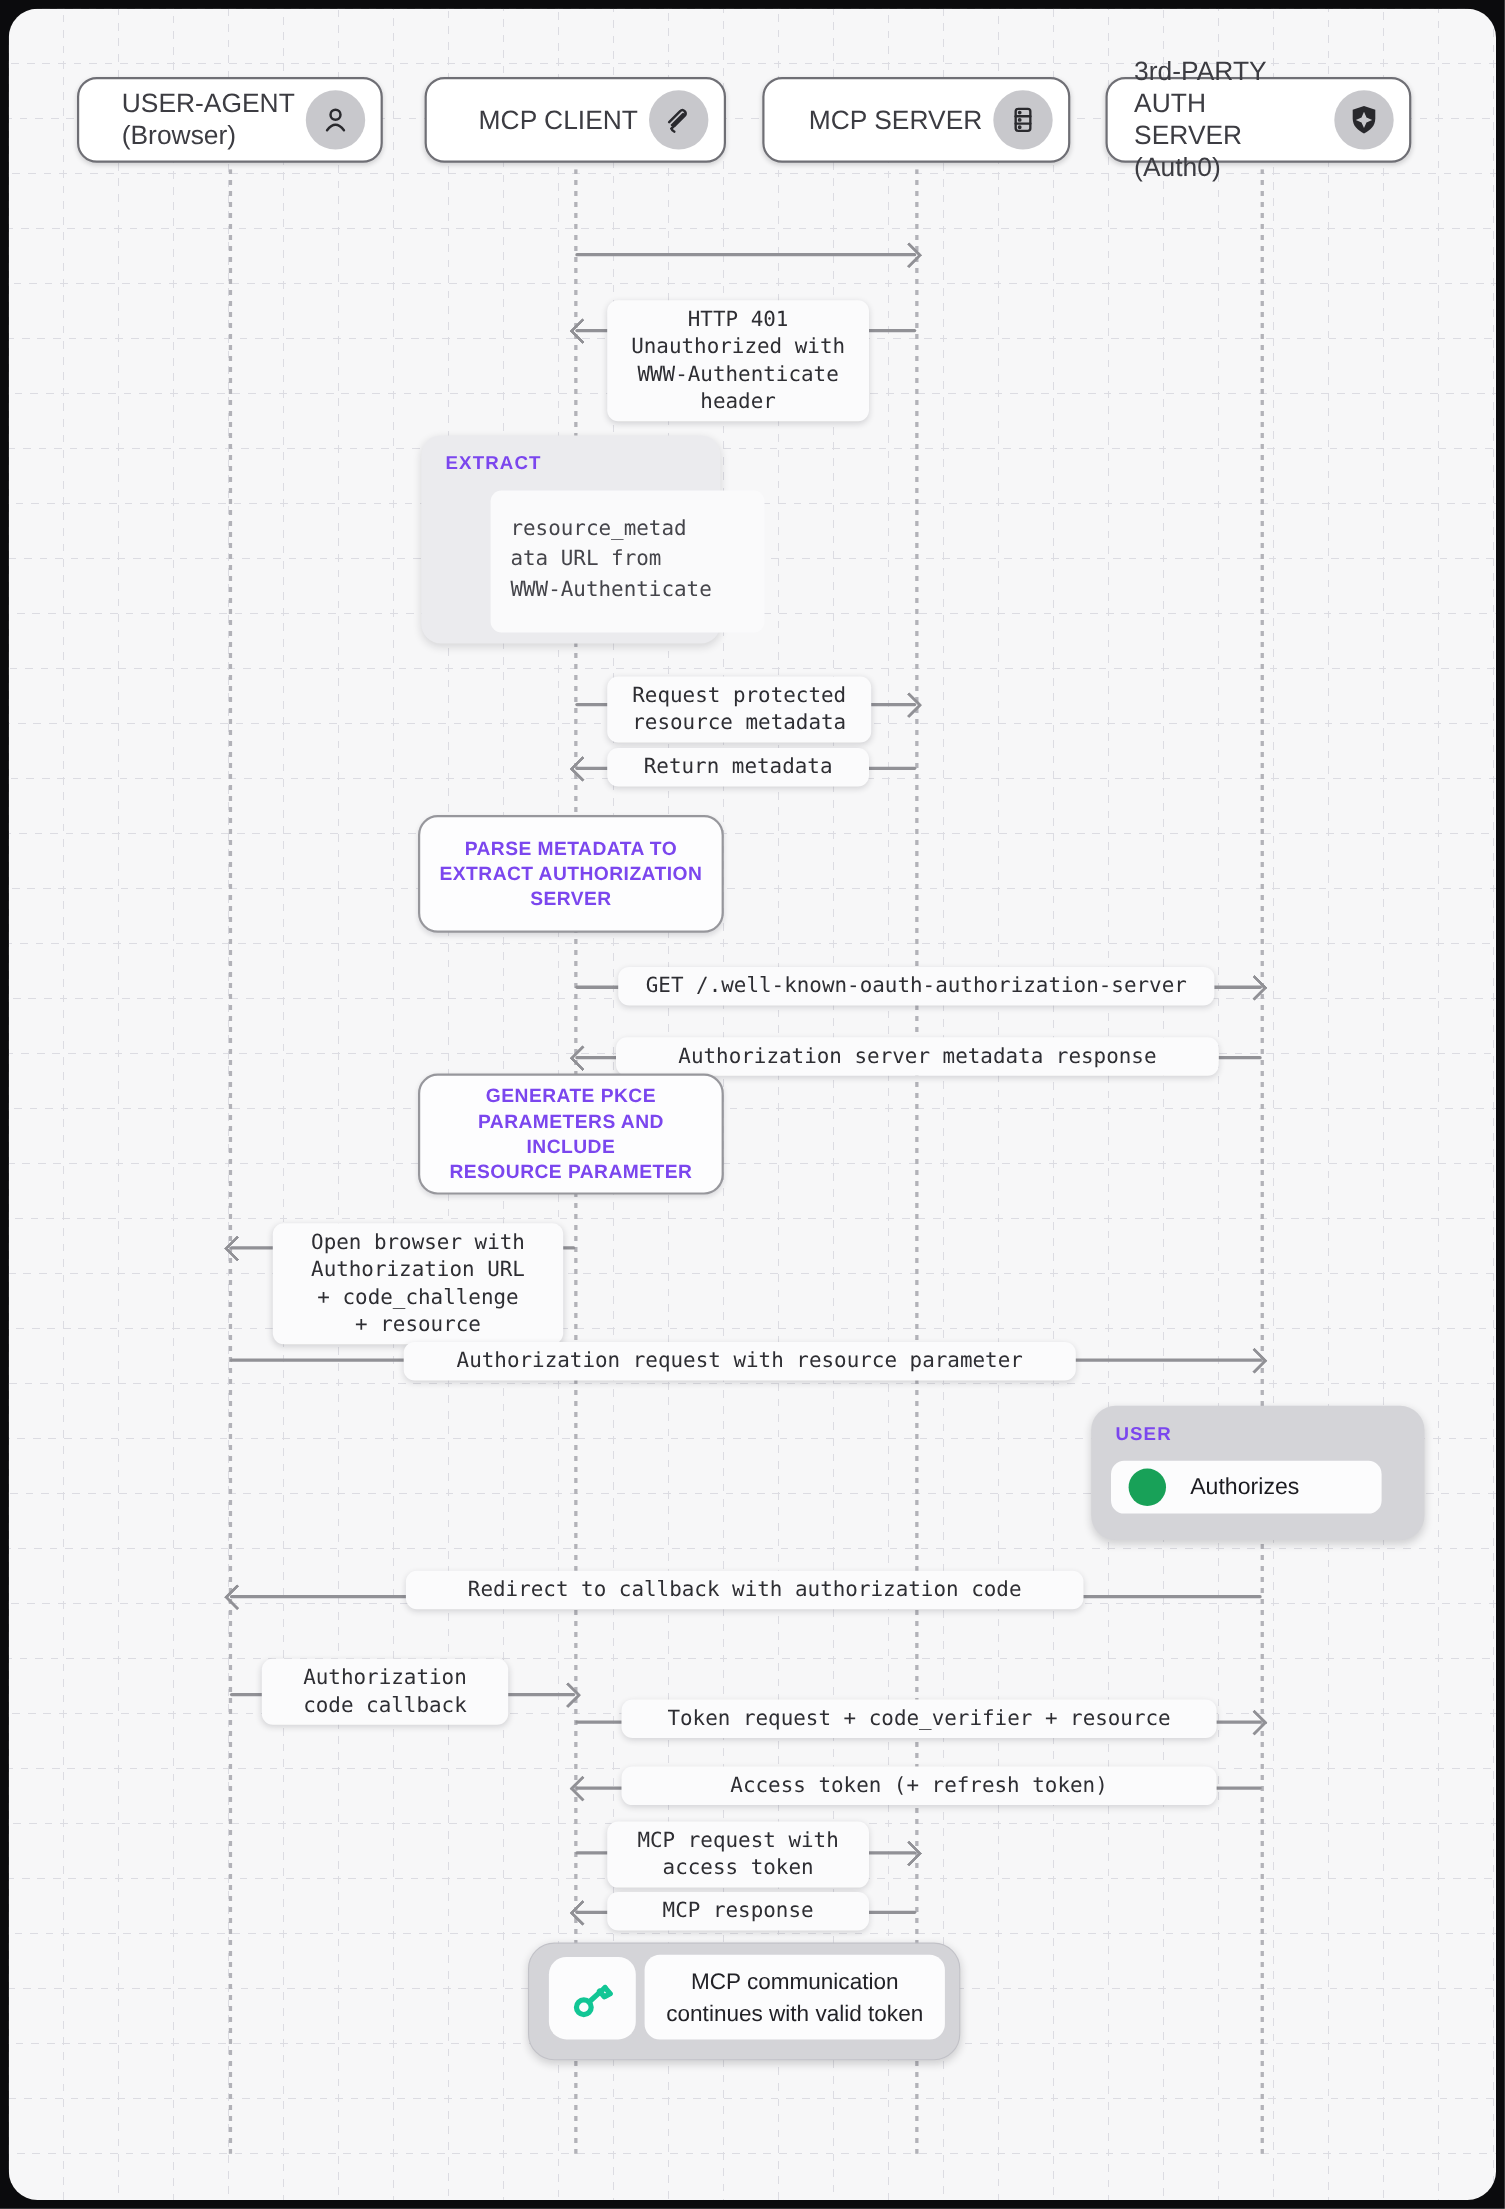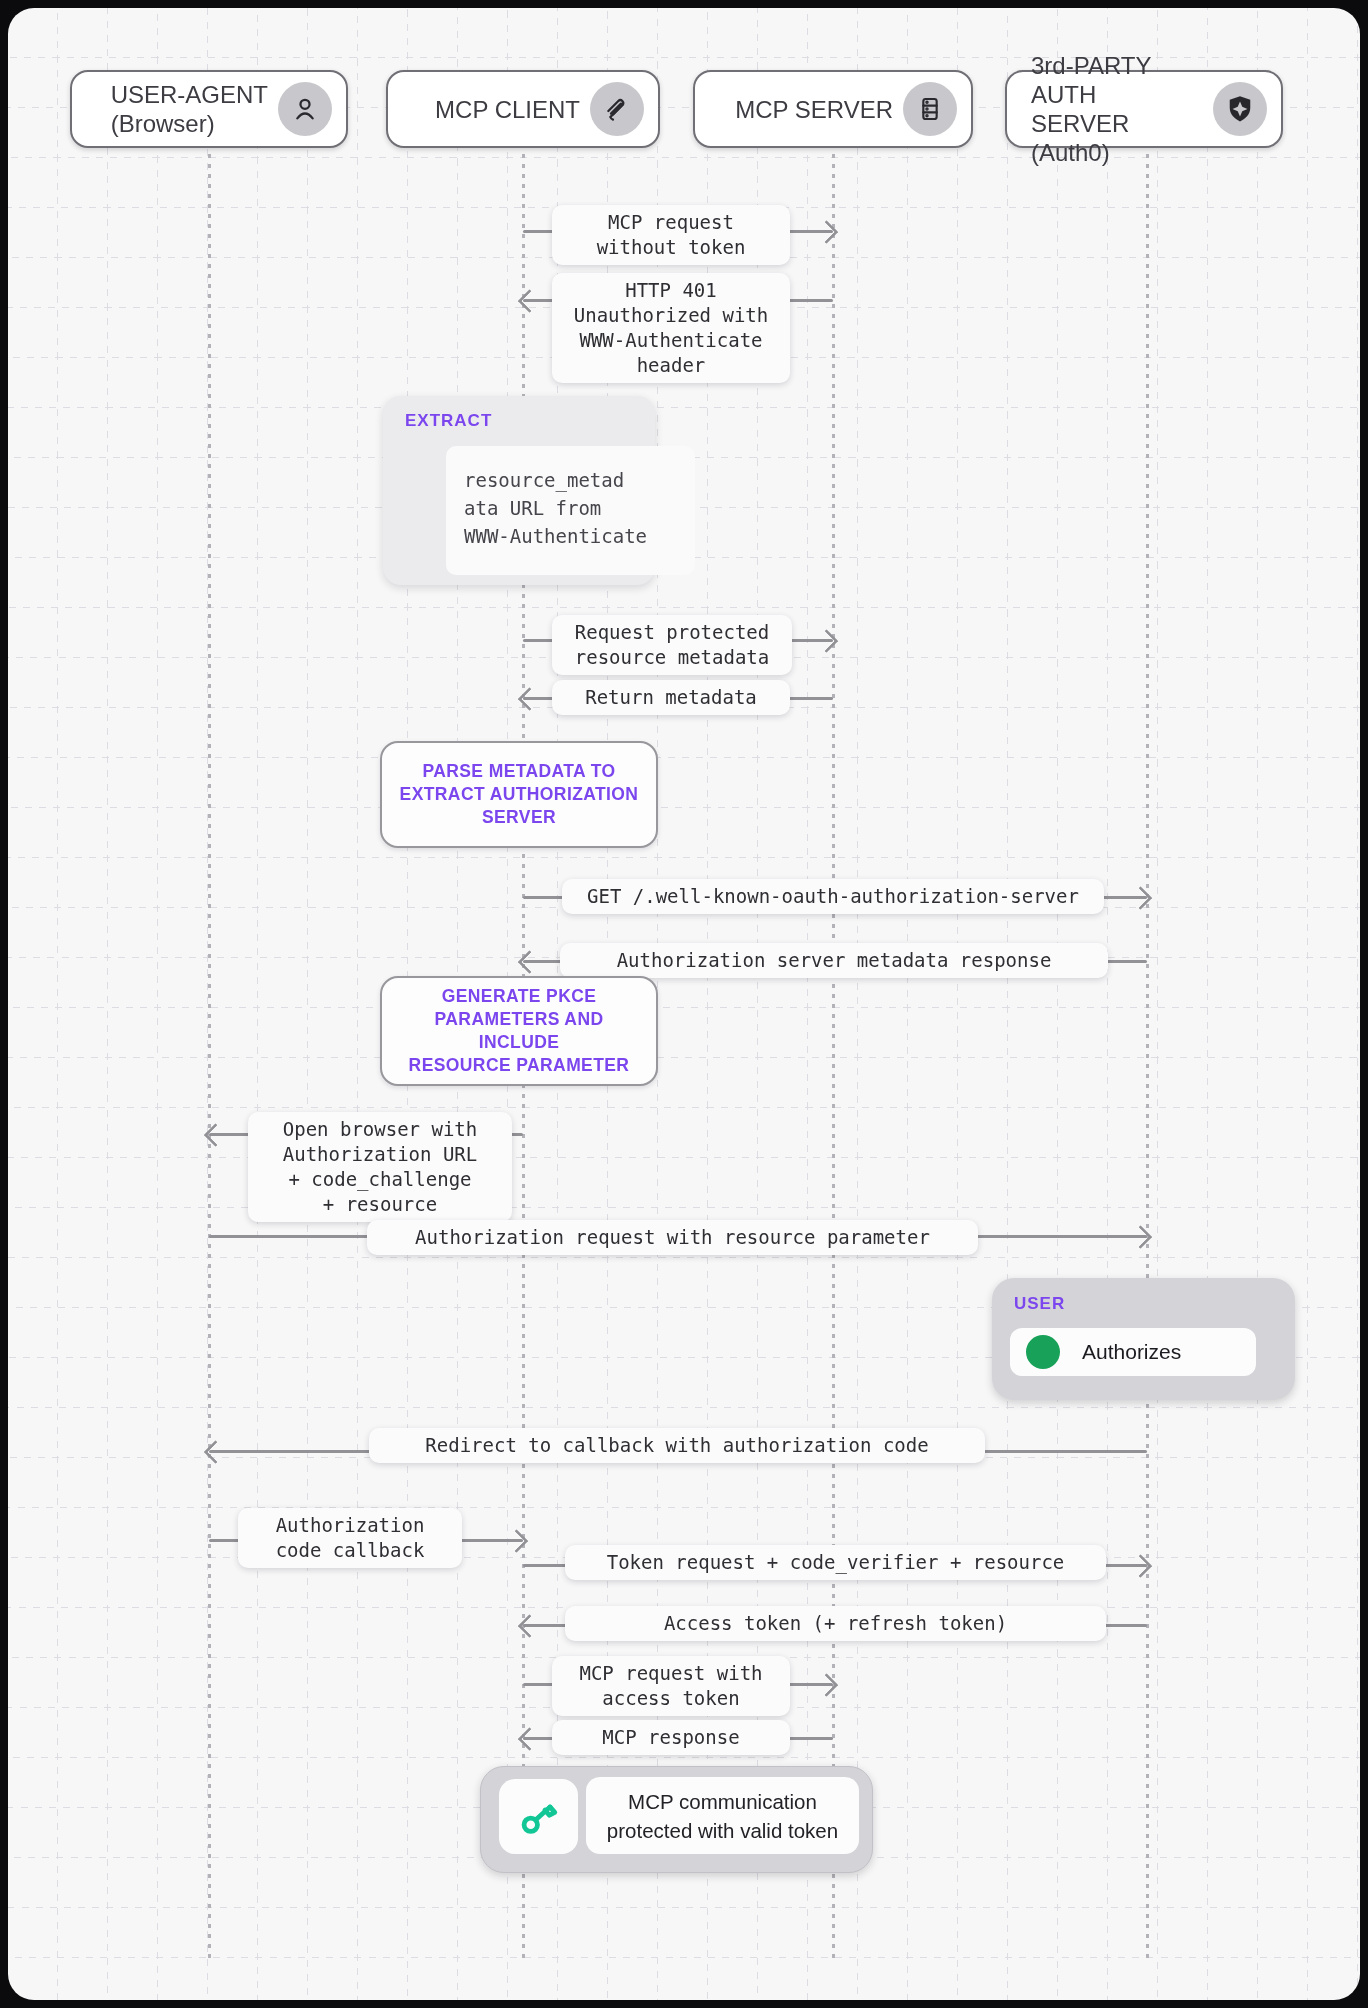--- a/index.html
+++ b/index.html
@@ -210,22 +210,20 @@
   <div class="arrow left a5"></div>
   <div class="arrow left a6"></div>
   <div class="arrow right a7"></div>
   <div class="arrow left a8"></div>
   <div class="arrow right a9"></div>
   <div class="arrow right a10"></div>
   <div class="arrow left a11"></div>
   <div class="arrow right a12"></div>
   <div class="arrow left a13"></div>
 
-  <div class="mlabel l0">MCP request
-without token</div>
   <div class="mlabel l1">HTTP 401
 Unauthorized with
 WWW-Authenticate
 header</div>
   <div class="mlabel l2">Request protected
 resource metadata</div>
   <div class="mlabel l3">Return metadata</div>
   <div class="mlabel l4">GET /.well-known-oauth-authorization-server</div>
   <div class="mlabel l5">Authorization server metadata response</div>
   <div class="mlabel l6">Open browser with
@@ -267,16 +265,16 @@
   <div class="footer-box">
     <div class="key-tile">
       <svg width="44" height="44" viewBox="0 0 48 48" fill="none" stroke="#12c695" stroke-width="5.2" stroke-linecap="round" stroke-linejoin="round">
         <circle cx="15" cy="32.5" r="7.3"></circle>
         <path d="M20.5 27 L36 13"></path>
         <path d="M30.5 16.5 l4.8 5.6"></path>
         <path d="M36 13 l5.2 6 -4.6 2.4"></path>
       </svg>
     </div>
     <div class="footer-text">MCP communication
-protected with valid token</div>
+continues with valid token</div>
   </div>
 
 </div>
 
 </body></html>

